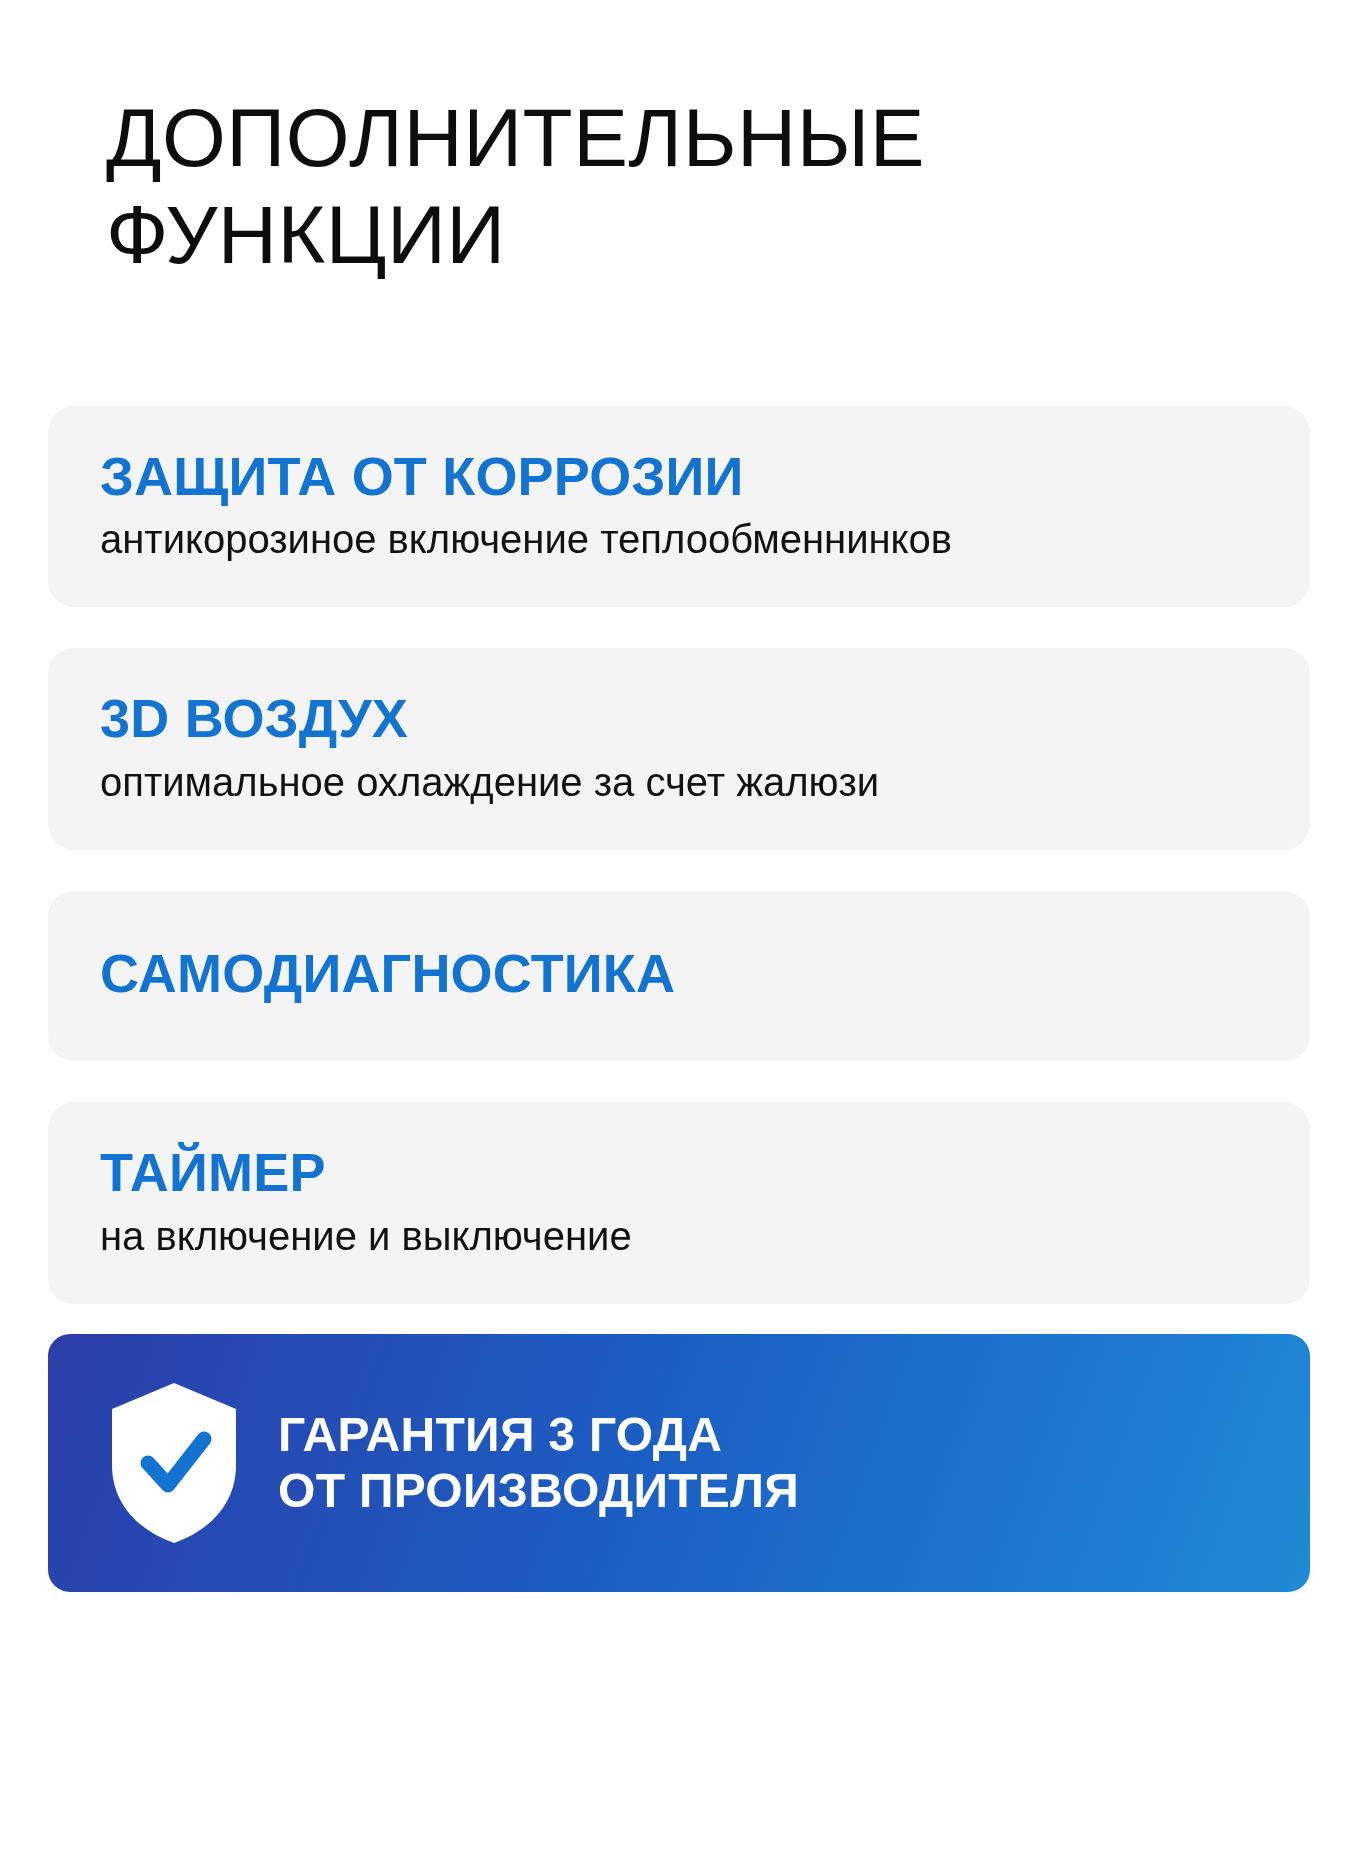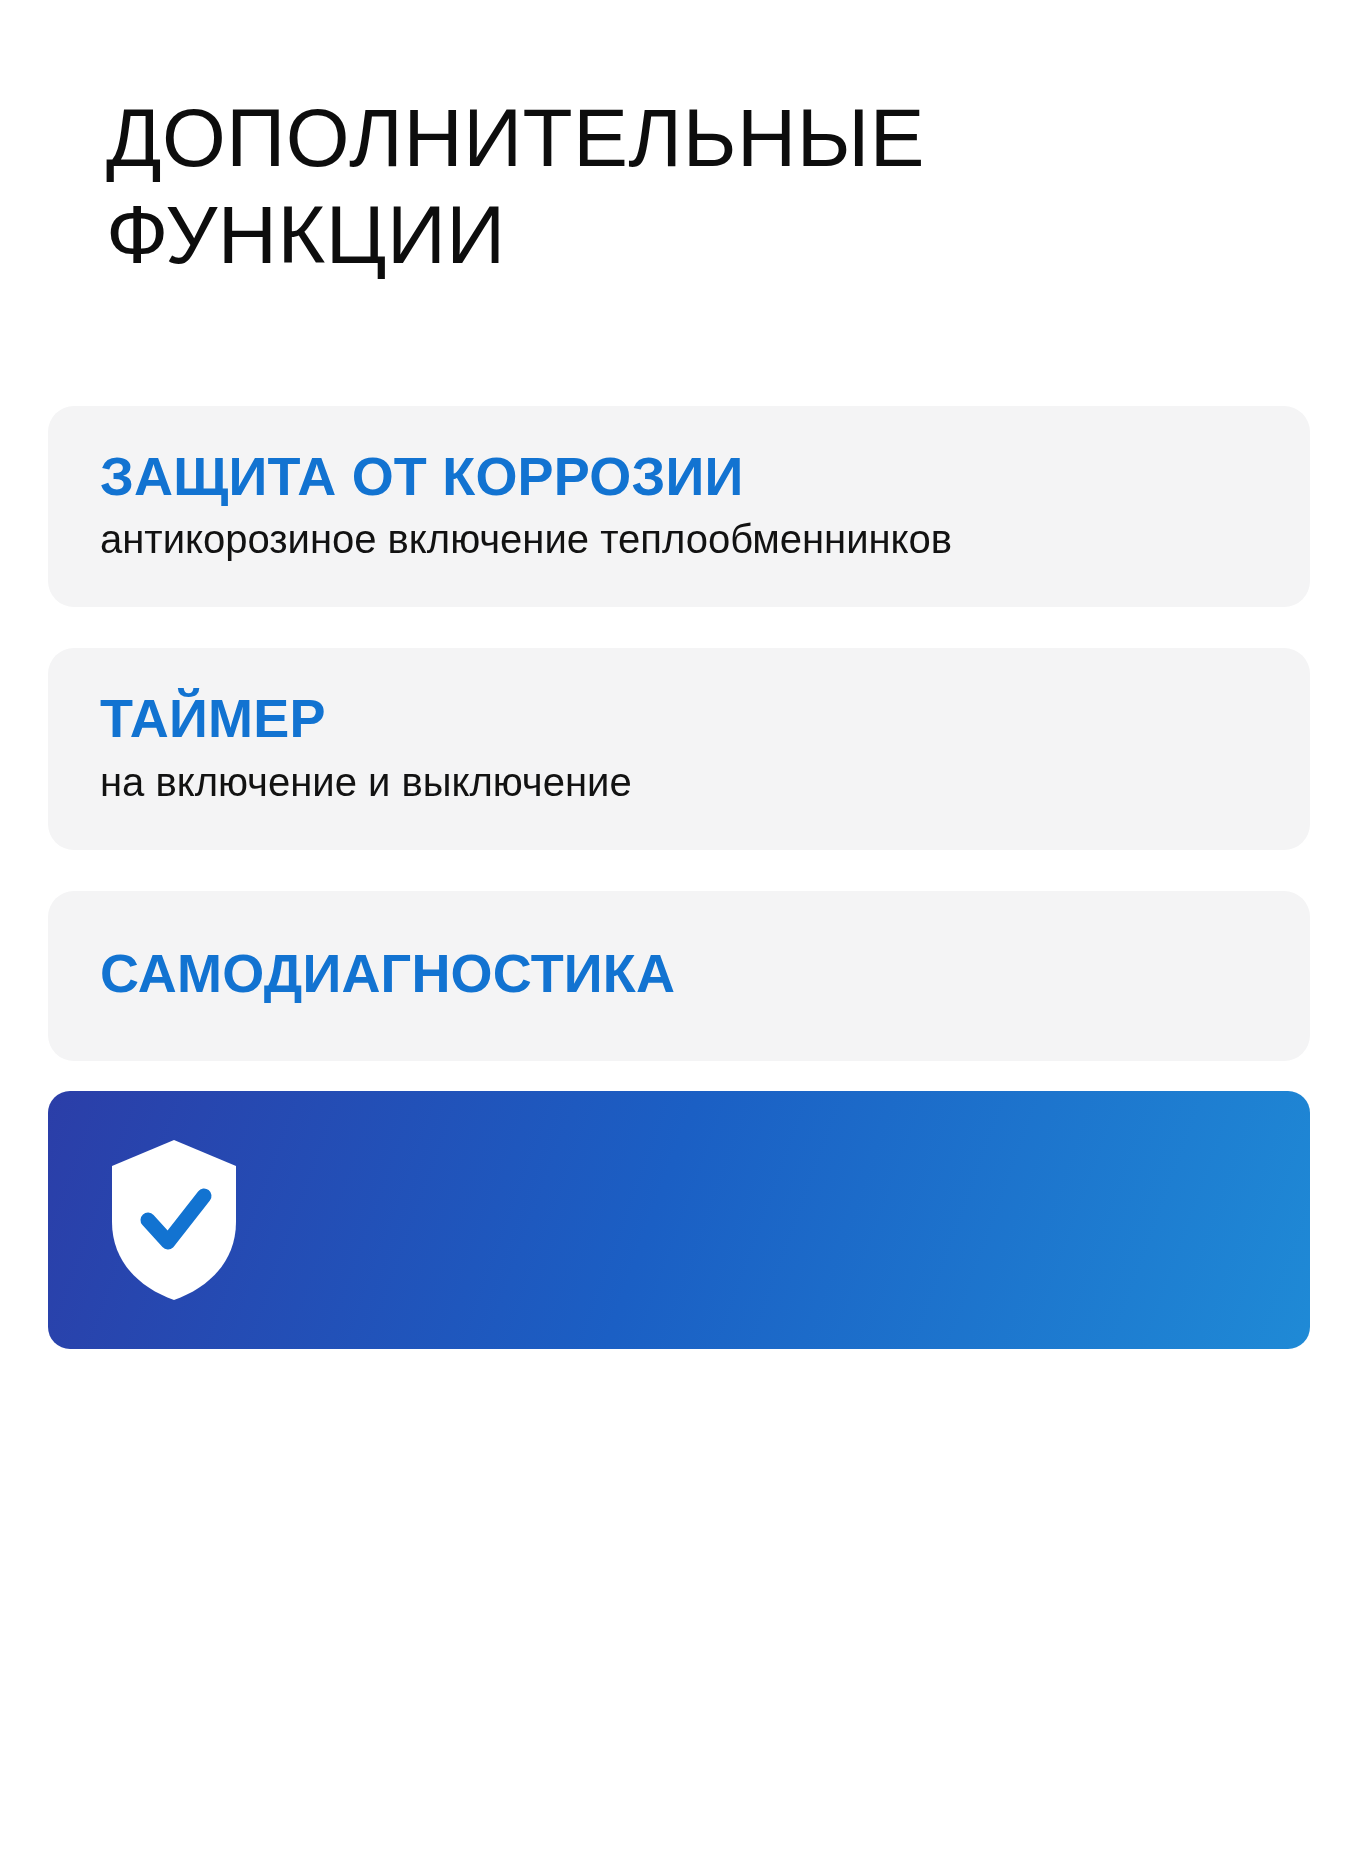--- a/index.html
+++ b/index.html
@@ -100,34 +100,42 @@
   <h1 class="title">ДОПОЛНИТЕЛЬНЫЕ
 ФУНКЦИИ</h1>
 
   <div class="cards">
 
     <div class="card">
       <div class="card-heading">ЗАЩИТА ОТ КОРРОЗИИ</div>
       <div class="card-sub">антикорозиное  включение теплообменнинков</div>
     </div>
 
+    <div class="card">
+      <div class="card-heading">3D ВОЗДУХ</div>
+      <div class="card-sub">оптимальное охлаждение за счет жалюзи</div>
+    </div>
+
+    <div class="card no-sub">
+      <div class="card-heading">САМОДИАГНОСТИКА</div>
+    </div>
 
     <div class="card">
       <div class="card-heading">ТАЙМЕР</div>
       <div class="card-sub">на включение и выключение</div>
-    </div>
-
-    <div class="card no-sub">
-      <div class="card-heading">САМОДИАГНОСТИКА</div>
     </div>
 
   </div>
 
   <div class="guarantee">
     <span class="shield">
       <svg width="140" height="168" viewBox="0 0 140 168" xmlns="http://www.w3.org/2000/svg">
         <path d="M70 4 L132 30 L132 86 C132 126 104 152 70 164 C36 152 8 126 8 86 L8 30 Z" fill="#ffffff"></path>
         <path d="M44 84 L64 106 L100 60" fill="none" stroke="#1273d1" stroke-width="15" stroke-linecap="round" stroke-linejoin="round"></path>
       </svg>
     </span>
+    <div class="guarantee-text">
+      <span class="line1">ГАРАНТИЯ 3 ГОДА</span>
+      <span class="line2">ОТ ПРОИЗВОДИТЕЛЯ</span>
+    </div>
   </div>
 
 </div>
 
 </body></html>

